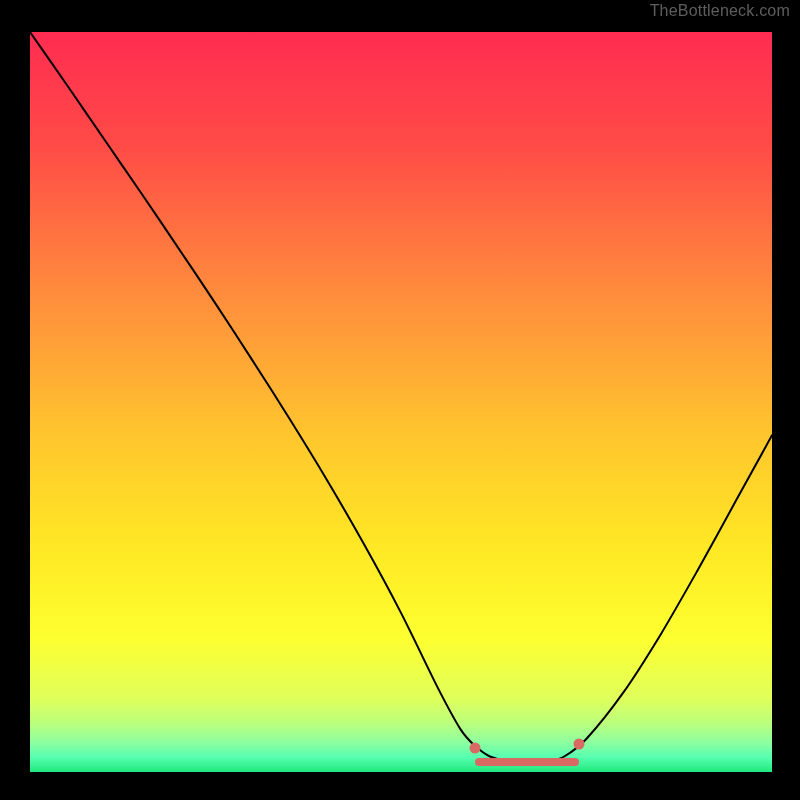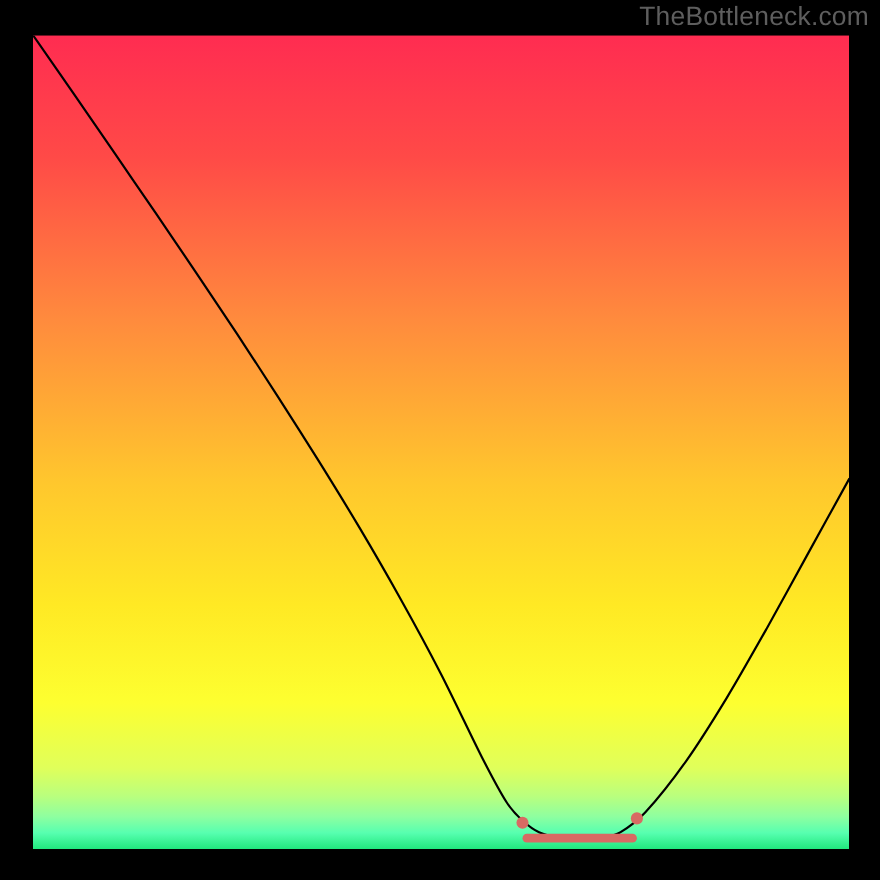--- a/index.html
+++ b/index.html
@@ -14,21 +14,21 @@
   .frame {
     position: relative;
     width: 800px;
     height: 800px;
     background: #000;
   }
   .watermark {
     position: absolute;
     top: 2px;
     right: 10px;
-    font-size: 24px;
+    font-size: 16px;
     font-weight: 500;
     color: #5e5e5e;
     letter-spacing: 0.2px;
     z-index: 10;
     text-align: center;
   }
   .plot {
     position: absolute;
     left: 30px;
     top: 32px;

